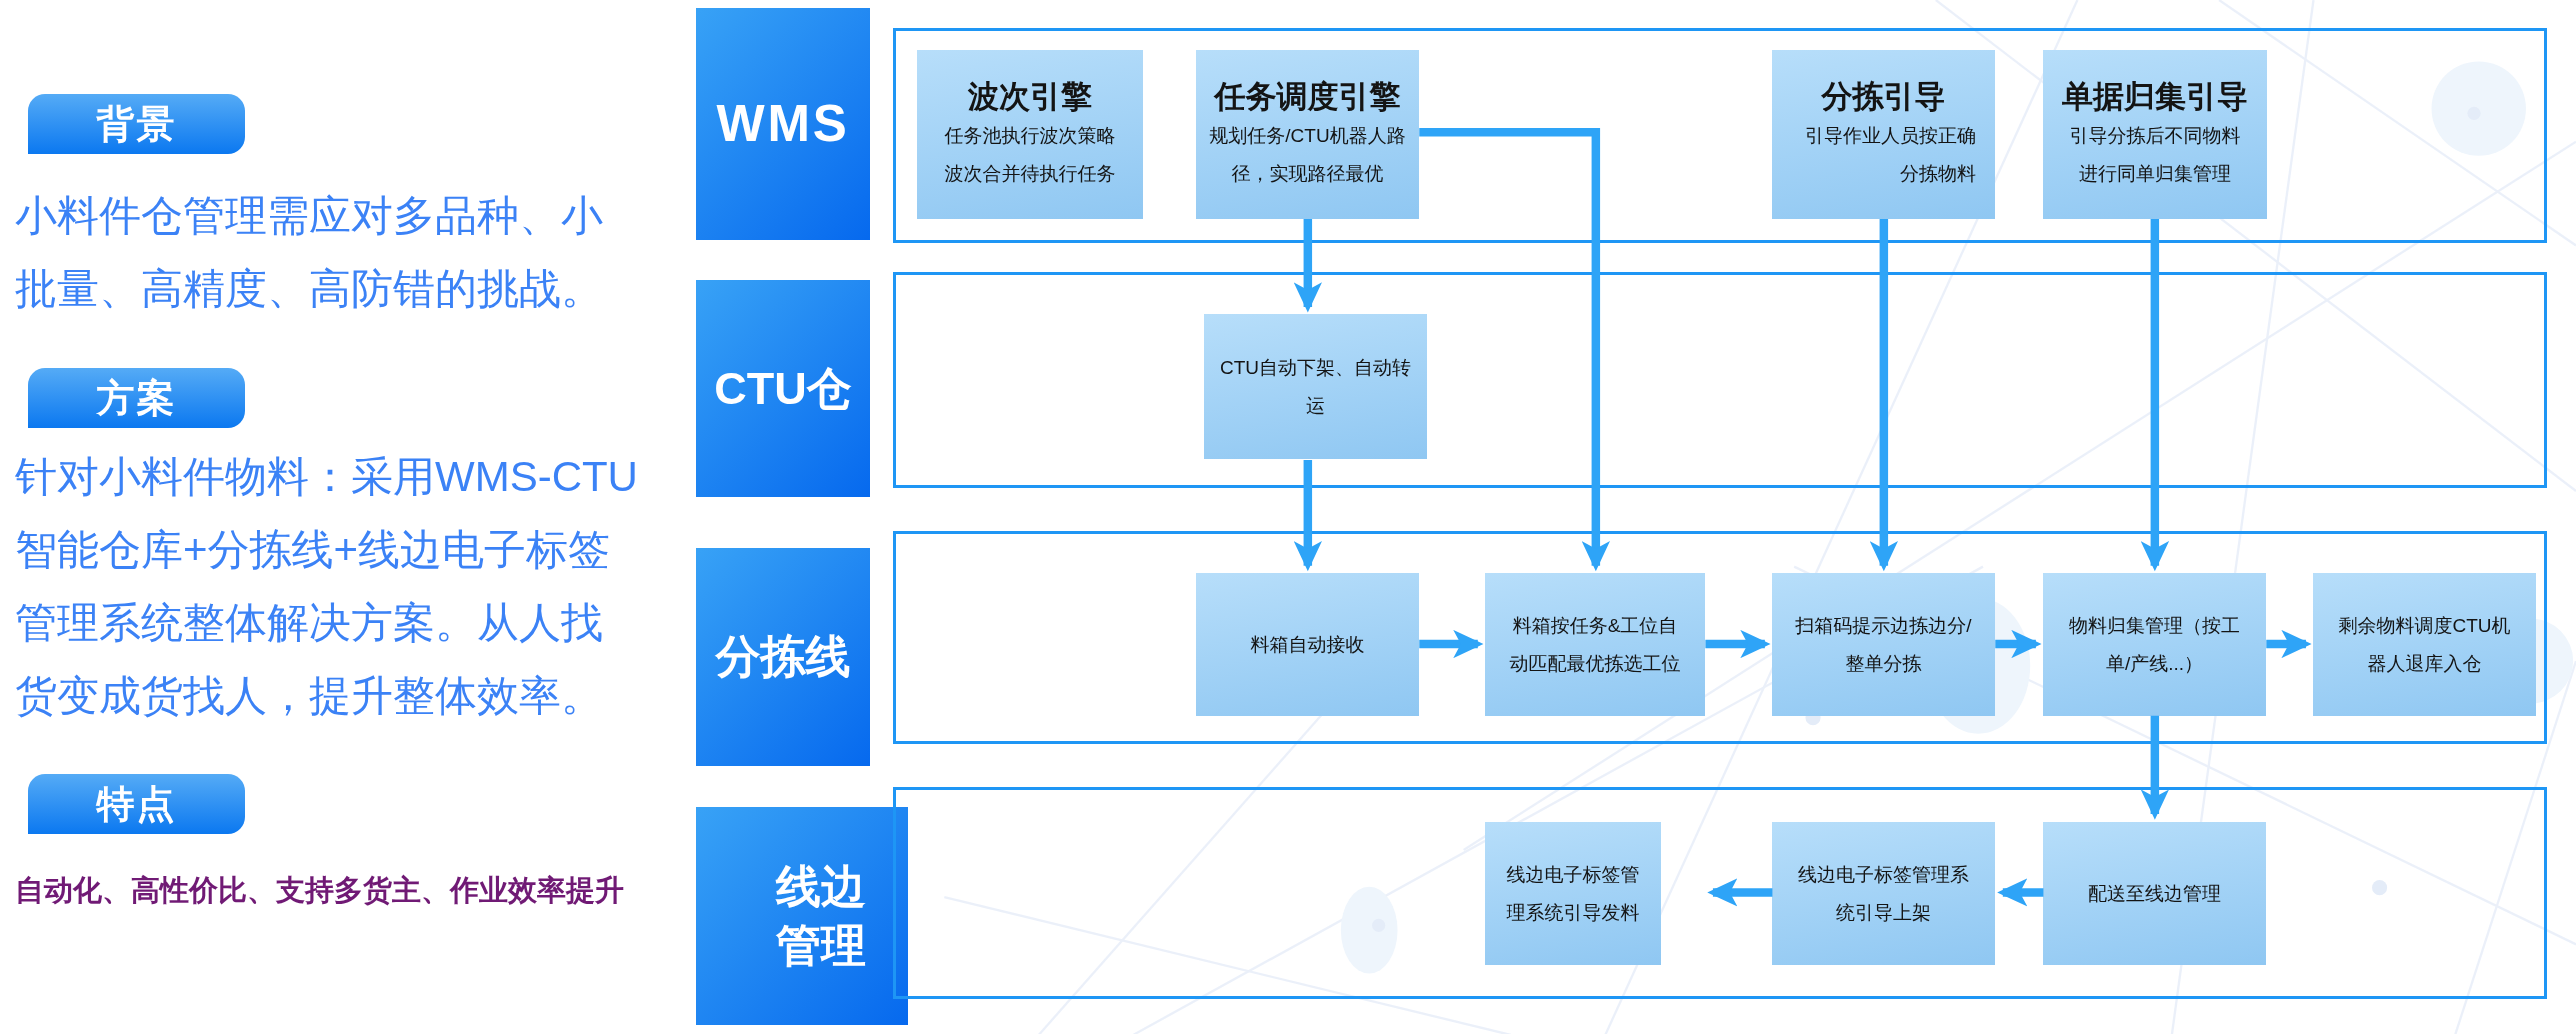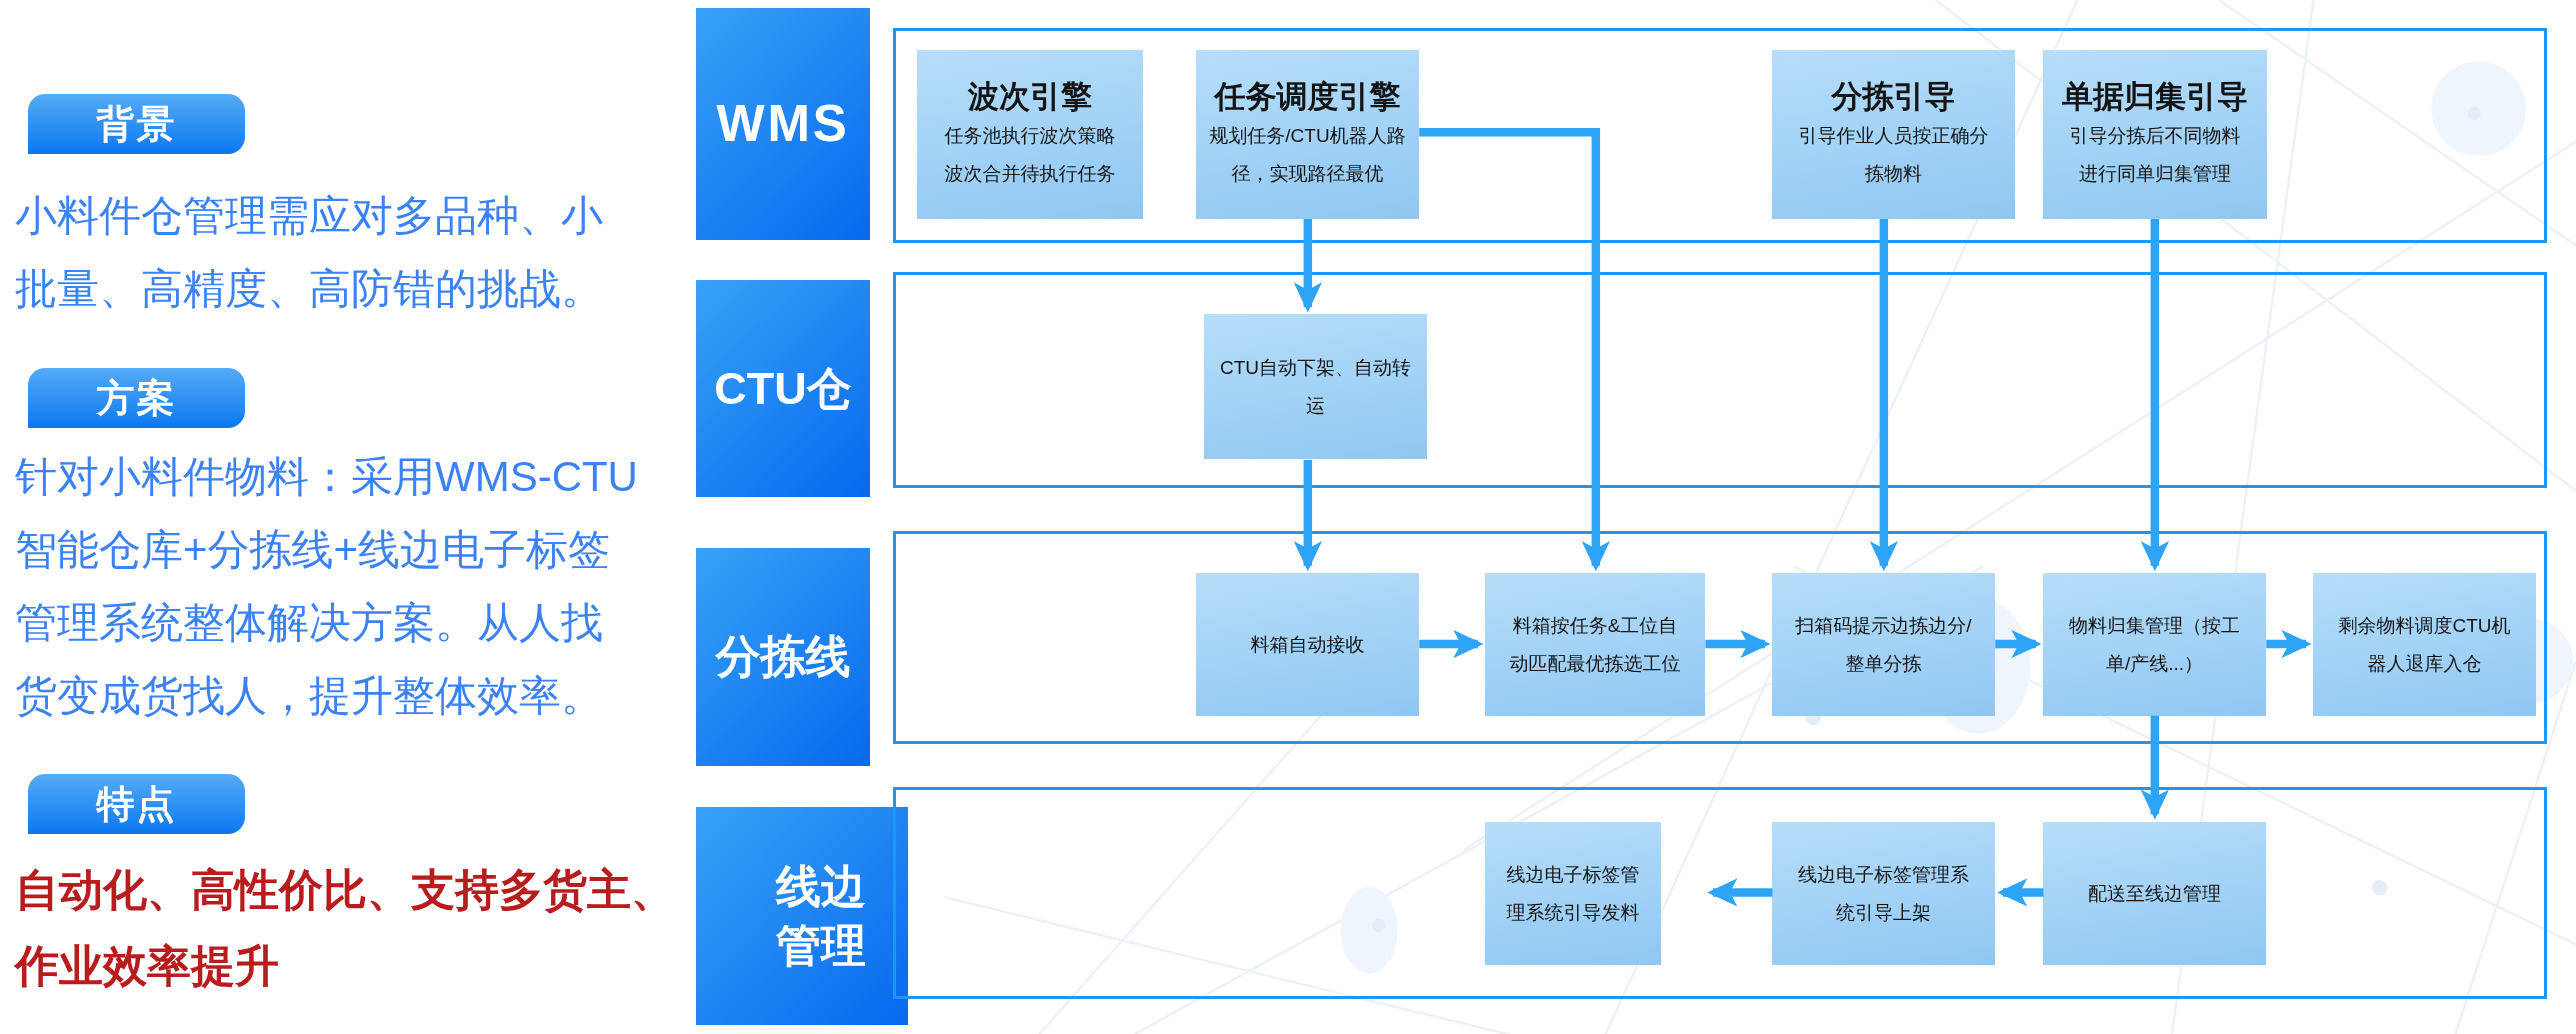--- a/index.html
+++ b/index.html
@@ -15,22 +15,22 @@
          display:flex;align-items:center;justify-content:center;
          color:#ffffff;font-size:38px;font-weight:bold;letter-spacing:1.9px;
          background:linear-gradient(180deg,#55abf6 0%,#0b78f0 100%);
          border-radius:17px 17px 17px 0;}
   .b1{top:94px;} .b2{top:368px;} .b3{top:774px;}
   .para{position:absolute;left:15px;width:625px;margin:0;z-index:2;
         color:#3b82f6;font-size:42px;line-height:73px;
         word-break:break-all;overflow-wrap:anywhere;}
   .p1{top:179px;}
   .p2{top:440px;}
-  .p3{top:852px;width:661px;font-size:44px;line-height:76px;
-      font-weight:bold;color:#b91c1c;}
+  .p3{top:852px;width:661px;font-size:29px;line-height:76px;
+      font-weight:bold;color:#701a75;}
 
   
   .rowlabel{position:absolute;left:696px;width:174px;z-index:1;
             display:flex;align-items:center;justify-content:center;
             color:#ffffff;font-weight:bold;font-size:45px;
             background:linear-gradient(135deg,#38a2f6 0%,#0669ee 100%);}
   .rl1{top:7.6px;height:232px;font-size:51px;letter-spacing:2.8px;}
   .rl2{top:280px;height:217px;}
   .rl3{top:548px;height:218px;}
   .rl4{top:807px;height:218px;line-height:59px;text-align:center;padding-left:38px;}
@@ -48,21 +48,21 @@
   .node{position:absolute;z-index:2;box-sizing:border-box;
         display:flex;flex-direction:column;align-items:center;justify-content:center;
         text-align:center;color:#141414;padding:5.7px 19px;
         background:linear-gradient(170deg,#b7defa 0%,#8fc7f2 100%);
         word-break:break-all;overflow-wrap:anywhere;}
   .node .nt{font-weight:bold;font-size:31px;line-height:40px;}
   .node .nt:empty{display:none;}
   .node .nb{font-size:19px;line-height:38px;}
   .n1{left:917px; top:50px; width:226px;height:169px;}
   .n2{left:1196px;top:50px; width:223px;height:169px;padding:5.7px 13.2px;}
-  .n3{left:1772px;top:50px; width:243px;height:169px;}
+  .n3{left:1772px;top:50px; width:223px;height:169px;text-align:right;}
   .n4{left:2043px;top:50px; width:224px;height:169px;}
   .n5{left:1196px;top:314px;width:223px;height:145px;padding:5.7px 7.6px;margin-left:8px;}
   .n6{left:1196px;top:573px;width:223px;height:143px;}
   .n7{left:1485px;top:573px;width:220px;height:143px;}
   .n8{left:1772px;top:573px;width:223px;height:143px;}
   .n9{left:2043px;top:573px;width:223px;height:143px;}
   .n10{left:2313px;top:573px;width:223px;height:143px;align-items:center;}
   .n11{left:1485px;top:822px;width:176px;height:143px;text-align:center;}
   .n12{left:1772px;top:822px;width:223px;height:143px;}
   .n13{left:2043px;top:822px;width:223px;height:143px;}

